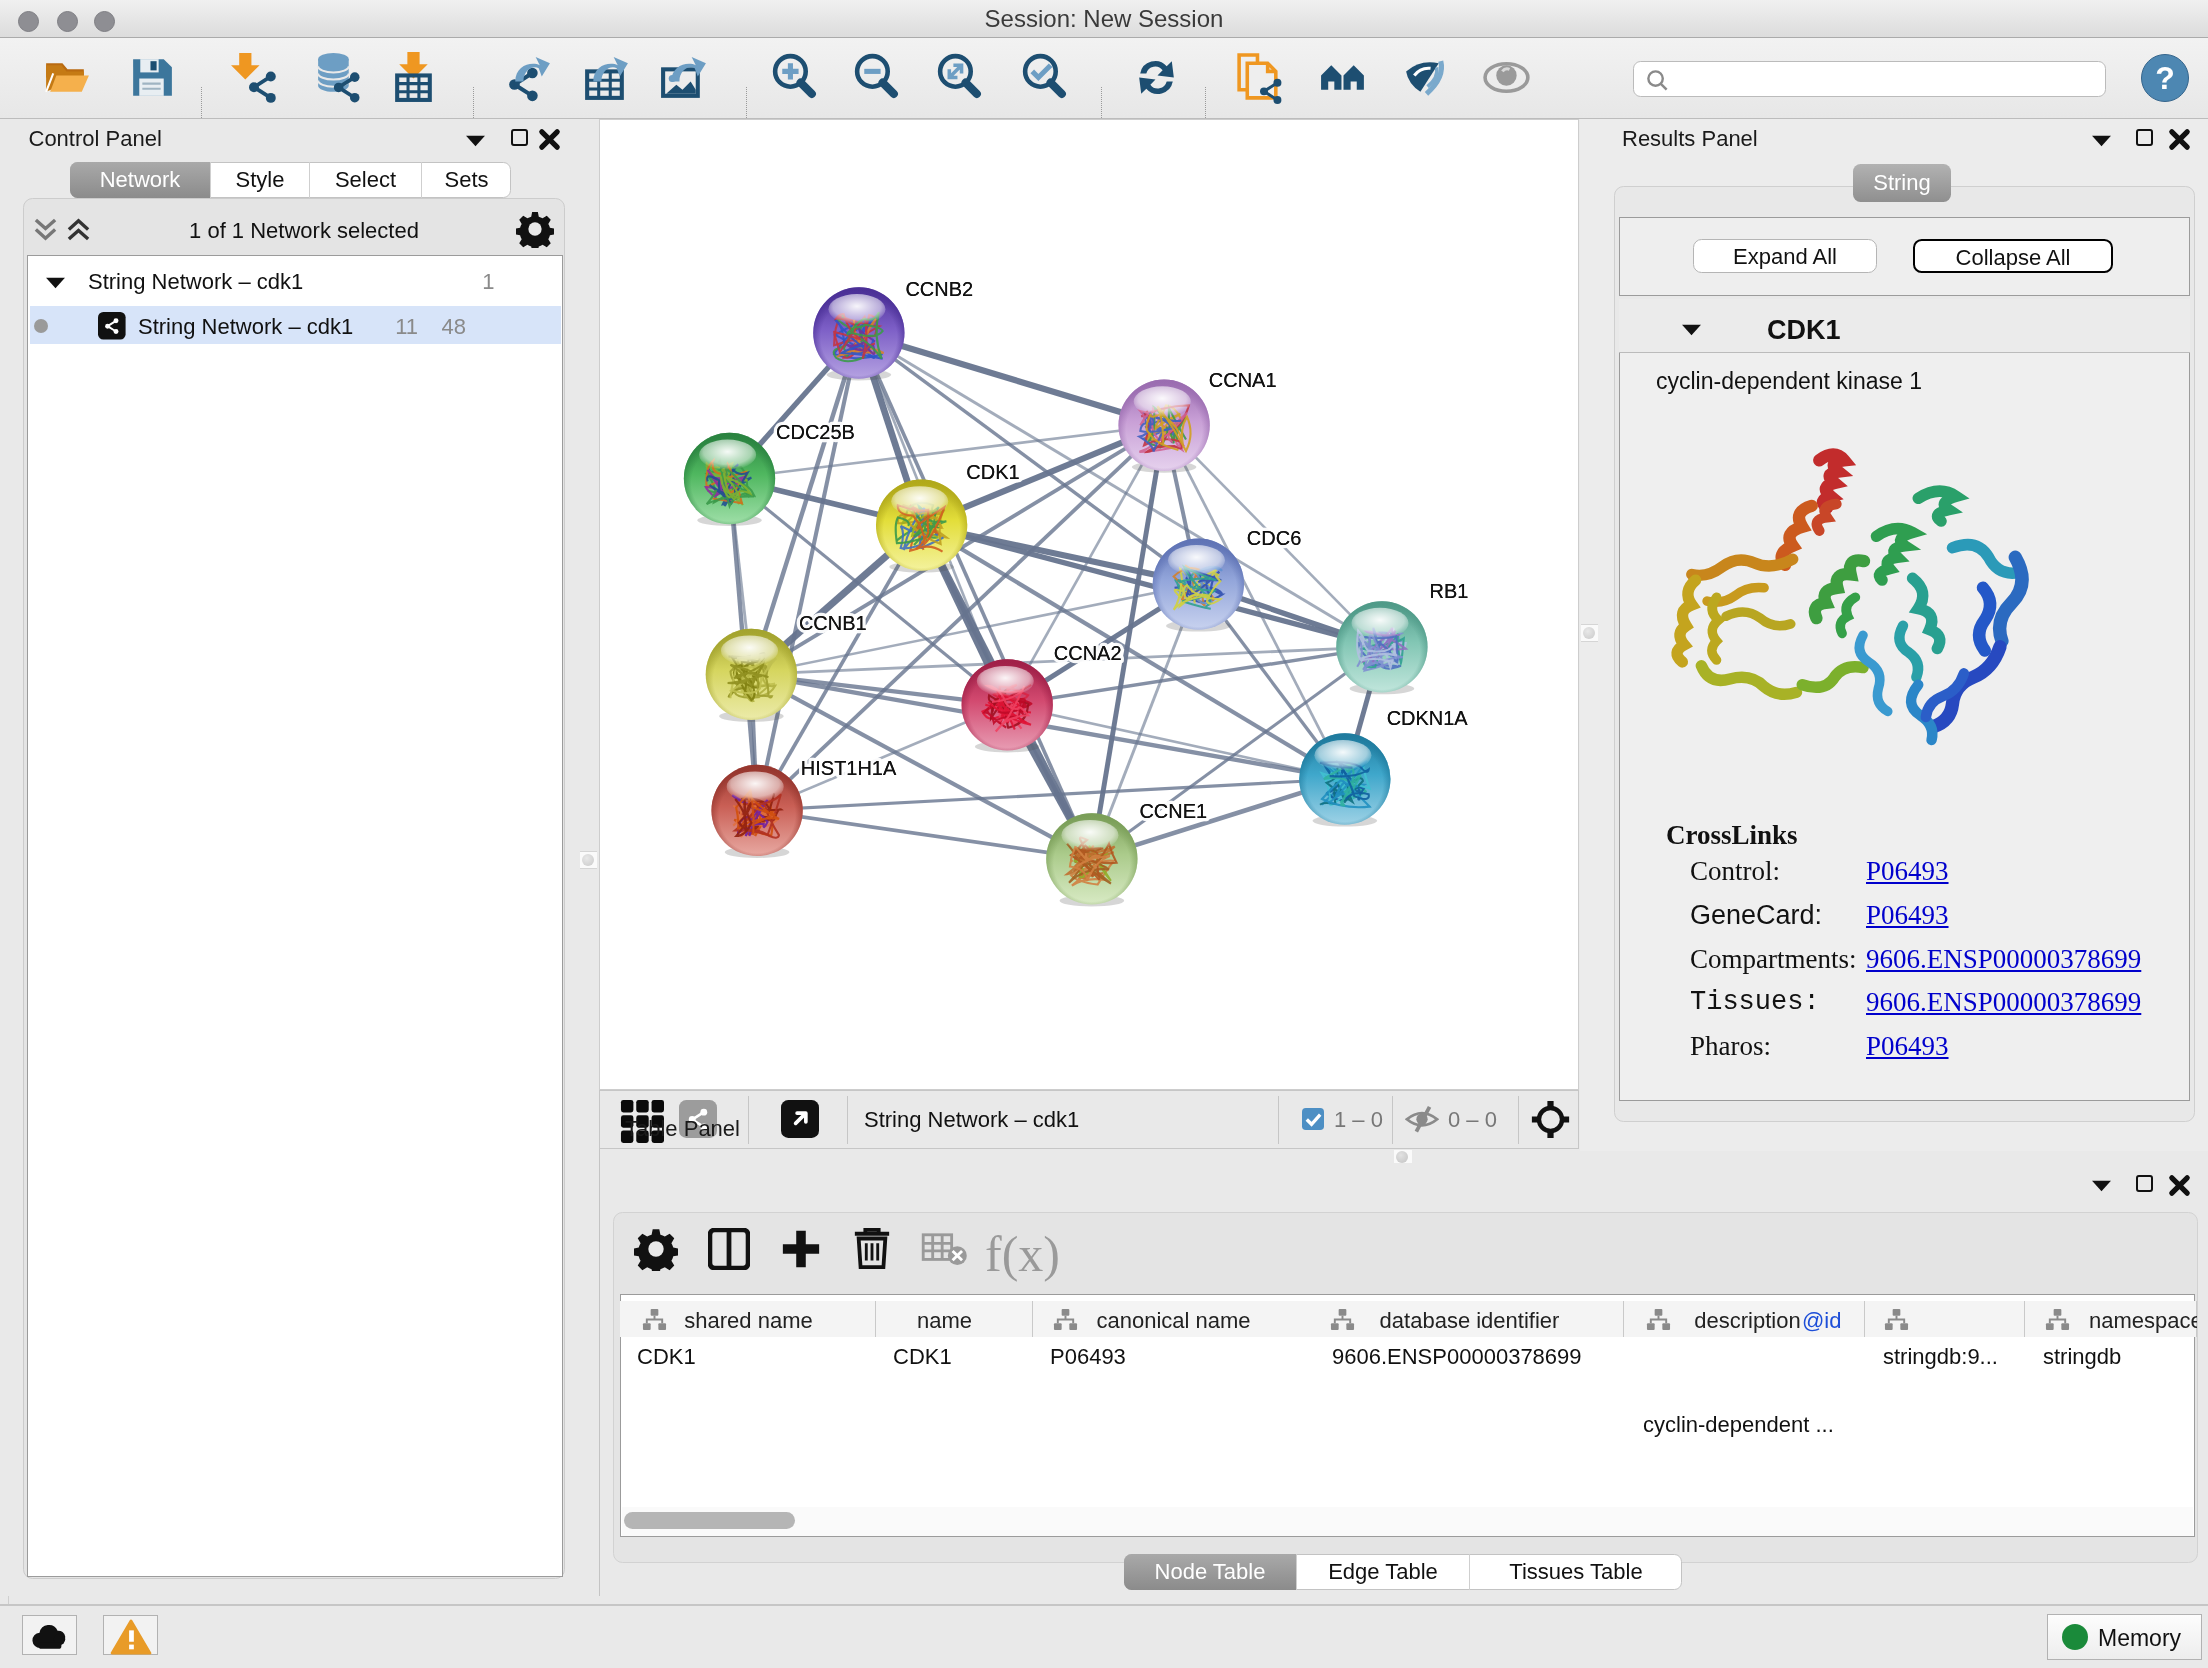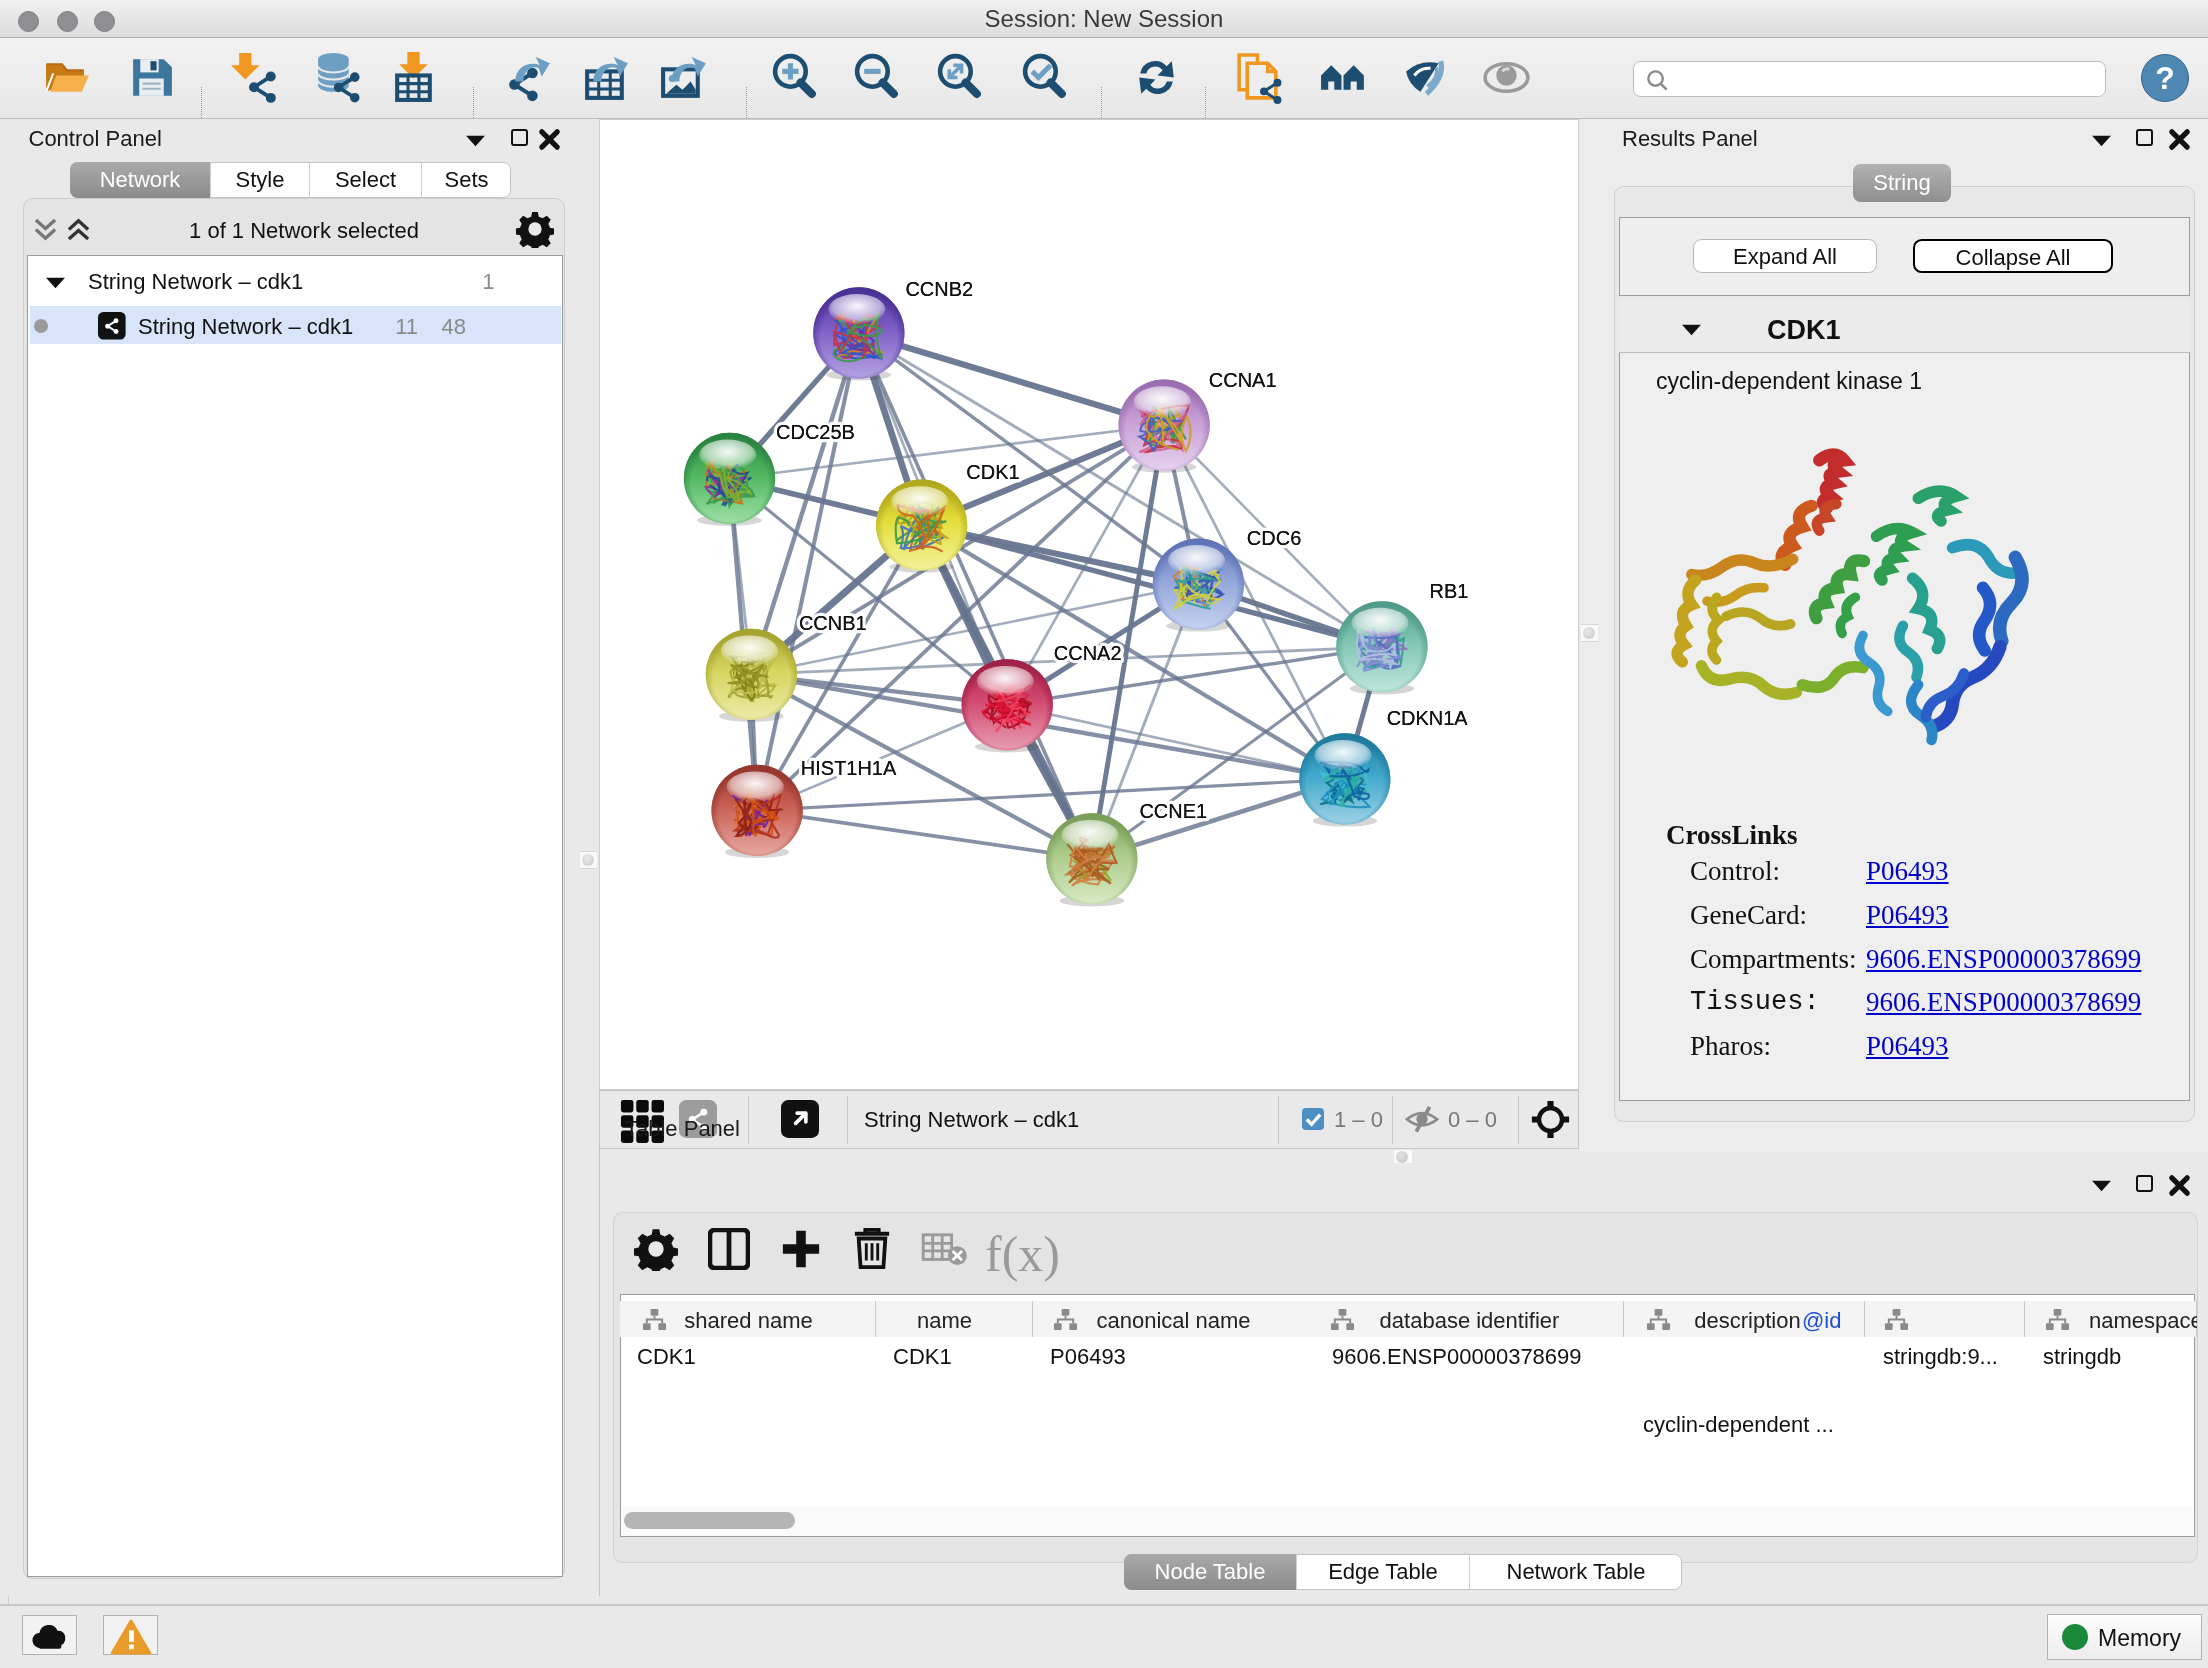--- a/index.html
+++ b/index.html
@@ -658,21 +658,21 @@
 <path d="M348,212 q-8,24 -28,32 q-20,8 -22,28 q-2,18 -20,24" stroke="#2749c0" stroke-width="14"></path>
 <path d="M262,252 q-16,20 2,32 q16,10 12,26" stroke="#2b86c8" stroke-width="11"></path>
 <path d="M204,200 q-10,18 6,28 q16,10 10,28 q-4,16 10,24" stroke="#3a9ad0" stroke-width="10"></path>
 <path d="M330,150 q14,16 2,34 q-12,16 0,32" stroke="#2458c8" stroke-width="13"></path>
 <path d="M310,240 q-6,18 -22,24 q-16,6 -18,22" stroke="#2b5ec8" stroke-width="11"></path>
 </g>
   </svg>
 <div style="position:absolute;left:1666px;top:820px;font-family:'Liberation Serif',serif;font-size:27px;font-weight:bold;color:#111">CrossLinks</div>
 <div style="position:absolute;left:1690px;top:856px;font-family:'Liberation Serif',serif;font-size:27px;color:#111">Control:</div>
 <div style="position:absolute;left:1866px;top:856px;font-family:'Liberation Serif',serif;font-size:27px;color:#0000cc;text-decoration:underline">P06493</div>
-<div style="position:absolute;left:1690px;top:900px;font-family:Liberation Serif, serif;font-size:27px;color:#111">GeneCard:</div>
+<div style="position:absolute;left:1690px;top:900px;font-family:Liberation Sans, sans-serif;font-size:27px;color:#111">GeneCard:</div>
 <div style="position:absolute;left:1866px;top:900px;font-family:'Liberation Serif',serif;font-size:27px;color:#0000cc;text-decoration:underline">P06493</div>
 <div style="position:absolute;left:1690px;top:944px;font-family:'Liberation Serif',serif;font-size:27px;color:#111">Compartments:</div>
 <div style="position:absolute;left:1866px;top:944px;font-family:'Liberation Serif',serif;font-size:27px;color:#0000cc;text-decoration:underline">9606.ENSP00000378699</div>
 <div style="position:absolute;left:1690px;top:987px;font-family:Liberation Mono, monospace;font-size:27px;color:#111">Tissues:</div>
 <div style="position:absolute;left:1866px;top:987px;font-family:'Liberation Serif',serif;font-size:27px;color:#0000cc;text-decoration:underline">9606.ENSP00000378699</div>
 <div style="position:absolute;left:1690px;top:1031px;font-family:'Liberation Serif',serif;font-size:27px;color:#111">Pharos:</div>
 <div style="position:absolute;left:1866px;top:1031px;font-family:'Liberation Serif',serif;font-size:27px;color:#0000cc;text-decoration:underline">P06493</div>
 <div style="position:absolute;left:1581px;top:624px;width:17px;height:18px;background:#fafafa;border-top:1px solid #d5d5d5;border-bottom:1px solid #d5d5d5"></div>
 <div style="position:absolute;left:1583px;top:627px;width:12.4px;height:12.4px;border-radius:50%;background:radial-gradient(circle at 40% 35%,#e8e8e8,#c9c9c9)"></div>
 <div style="position:absolute;left:625px;top:1116px;font-size:22px;color:#1a1a1a">Table Panel</div>
@@ -778,21 +778,21 @@
 <div style="position:absolute;left:637px;top:1344px;font-size:22px;color:#111;white-space:nowrap">CDK1</div>
 <div style="position:absolute;left:893px;top:1344px;font-size:22px;color:#111;white-space:nowrap">CDK1</div>
 <div style="position:absolute;left:1050px;top:1344px;font-size:22px;color:#111;white-space:nowrap">P06493</div>
 <div style="position:absolute;left:1332px;top:1344px;font-size:22px;color:#111;white-space:nowrap">9606.ENSP00000378699</div>
 <div style="position:absolute;left:1643px;top:1412px;font-size:22px;color:#111;white-space:nowrap">cyclin-dependent ...</div>
 <div style="position:absolute;left:1883px;top:1344px;font-size:22px;color:#111;white-space:nowrap">stringdb:9...</div>
 <div style="position:absolute;left:2043px;top:1344px;font-size:22px;color:#111;white-space:nowrap">stringdb</div>
 <div style="position:absolute;left:1124px;top:1554px;width:558px;height:36px;background:#fff;border:1px solid #c3c3c3;border-radius:7.6px"></div>
 <div style="position:absolute;left:1124px;top:1554px;width:172px;height:36px;background:linear-gradient(#a9a9a9,#8b8b8b);border-radius:7.6px 0 0 7.6px;color:#fff;font-size:22px;text-align:center;line-height:36px">Node Table</div>
 <div style="position:absolute;left:1296px;top:1554px;width:173px;height:36px;border-left:1px solid #cfcfcf;font-size:22px;color:#111;text-align:center;line-height:36px">Edge Table</div>
-<div style="position:absolute;left:1469px;top:1554px;width:213px;height:36px;border-left:1px solid #cfcfcf;font-size:22px;color:#111;text-align:center;line-height:36px">Network Table</div>
+<div style="position:absolute;left:1469px;top:1554px;width:213px;height:36px;border-left:1px solid #cfcfcf;font-size:22px;color:#111;text-align:center;line-height:36px">Tissues Table</div>
 <div style="position:absolute;left:0;top:1604px;width:2208px;height:1.9px;background:#c6c6c6"></div>
 <div style="position:absolute;left:22px;top:1615px;width:55px;height:40px;background:#f2f2f2;border:1.9px solid #b2b2b2"></div>
 <svg style="position:absolute;left:31px;top:1623px" width="38" height="27" viewBox="0 0 40 28">
     <path d="M10,26 a8,8 0 0 1 -1,-16 a10,10 0 0 1 19,-2 a7,7 0 0 1 2,14 z" fill="#111"></path>
     <circle cx="30" cy="17" r="6" fill="#111"></circle>
     <rect x="8" y="20" width="24" height="7" rx="3" fill="#111"></rect>
   </svg>
 <div style="position:absolute;left:103px;top:1615px;width:55px;height:40px;background:#f2f2f2;border:1.9px solid #b2b2b2"></div>
 <svg style="position:absolute;left:110px;top:1619px" width="42" height="36" viewBox="0 0 44 38">
     <path d="M22,2 L42,36 H2 z" fill="#e89b28" stroke="#e89b28" stroke-linejoin="round" stroke-width="3"></path>

